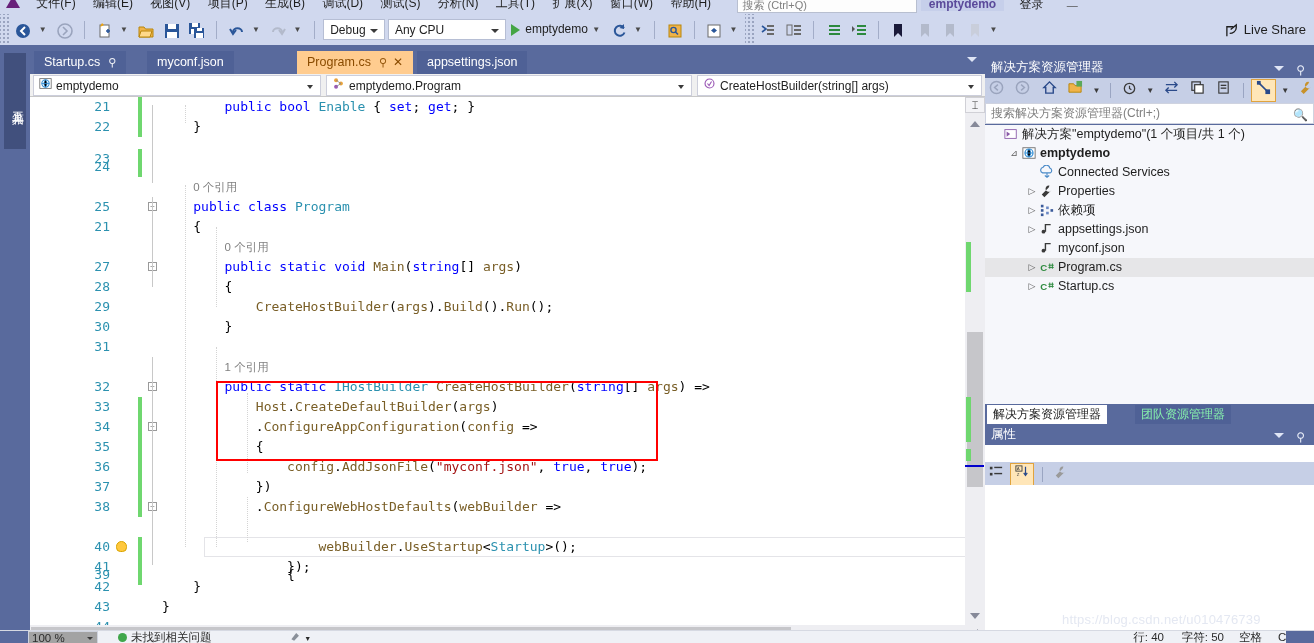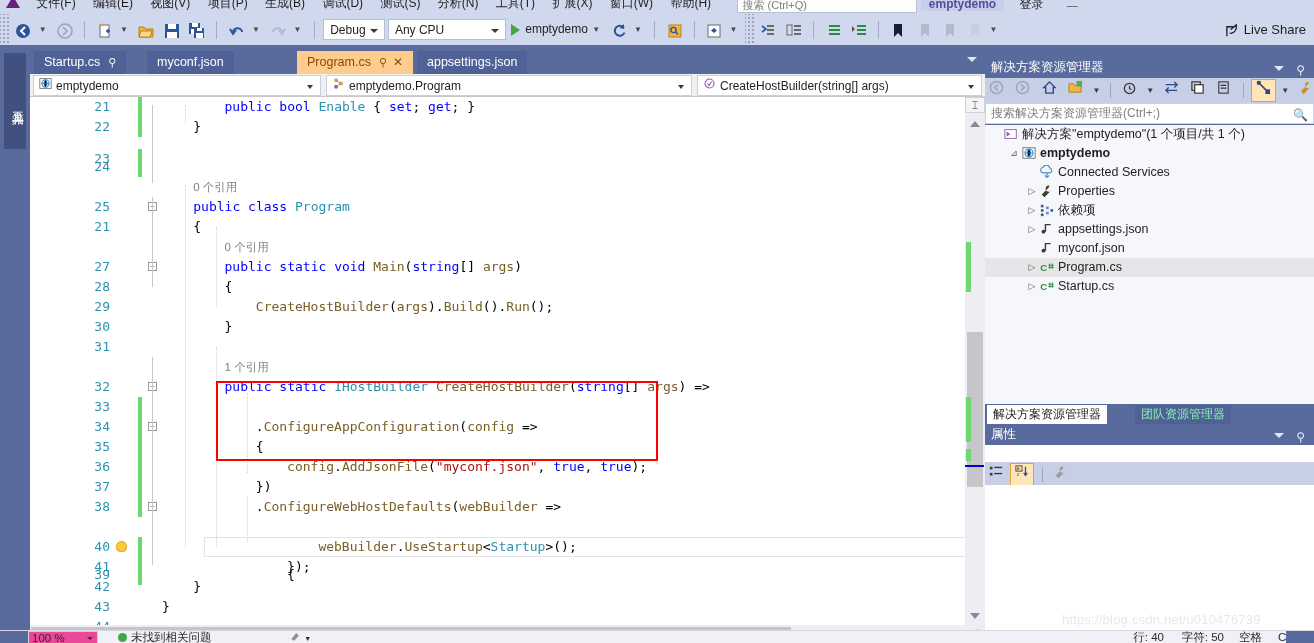--- a/index.html
+++ b/index.html
@@ -379,21 +379,21 @@
     background: #eff1f6; overflow: hidden;
     border-top: 1px solid #d6d9e2;
   }
   .sb-item {
     position: absolute; top: 0; height: 13px; line-height: 13px;
     font-size: 11.5px; color: #2b2b2b; white-space: nowrap;
   }
   .sb-zoom {
     position: absolute; left: 28px; top: 0; width: 70px; height: 13px;
     line-height: 13px; font-size: 11.5px; color: #2b2b2b;
-    background: #ec4899; border: 1px solid #cfd3de; padding-left: 3px;
+    background: #a3a3a3; border: 1px solid #cfd3de; padding-left: 3px;
   }
   .sb-zoom:after {
     content: ""; position: absolute; right: 4px; top: 5px;
     border-left: 3px solid transparent; border-right: 3px solid transparent;
     border-top: 3px solid #3a3a3a;
   }
   .sb-ok {
     display: inline-block; width: 9px; height: 9px; border-radius: 50%;
     background: #3fa64a; vertical-align: -1px; margin-right: 4px;
   }
@@ -661,21 +661,21 @@
         <div class="ln" style="top: 100px;"><span class="gutter-num">25</span><span class="collapse" style="top: 5px;">−</span><span class="codetext" style="left: 163.28px;"><span class="kw">public</span> <span class="kw">class</span> <span class="ty">Program</span></span></div>
         <div class="ln" style="top: 120px;"><span class="gutter-num">21</span><span class="codetext" style="left: 163.28px;">{</span></div>
         <div class="ln" style="top: 140px;"><span class="cls-ref" style="position:absolute;left:194.56px">0 个引用</span></div>
         <div class="ln" style="top: 160px;"><span class="gutter-num">27</span><span class="collapse" style="top: 5px;">−</span><span class="codetext" style="left: 194.56px;"><span class="kw">public</span> <span class="kw">static</span> <span class="kw">void</span> <span class="mth">Main</span>(<span class="kw">string</span>[] <span class="mth">args</span>)</span></div>
         <div class="ln" style="top: 180px;"><span class="gutter-num">28</span><span class="codetext" style="left: 194.56px;">{</span></div>
         <div class="ln" style="top: 200px;"><span class="gutter-num">29</span><span class="codetext" style="left: 225.84px;"><span class="mth">CreateHostBuilder</span>(<span class="mth">args</span>).<span class="mth">Build</span>().<span class="mth">Run</span>();</span></div>
         <div class="ln" style="top: 220px;"><span class="gutter-num">30</span><span class="codetext" style="left: 194.56px;">}</span></div>
         <div class="ln" style="top: 240px;"><span class="gutter-num">31</span></div>
         <div class="ln" style="top: 260px;"><span class="cls-ref" style="position:absolute;left:194.56px">1 个引用</span></div>
         <div class="ln" style="top: 280px;"><span class="gutter-num">32</span><span class="collapse" style="top: 5px;">−</span><span class="codetext" style="left: 194.56px;"><span class="kw">public</span> <span class="kw">static</span> <span class="ty">IHostBuilder</span> <span class="mth">CreateHostBuilder</span>(<span class="kw">string</span>[] <span class="mth">args</span>) =&gt;</span></div>
-        <div class="ln" style="top: 300px;"><span class="gutter-num">33</span><span class="changebar" style="top: 0px; height: 20px;"></span></div>
+        <div class="ln" style="top: 300px;"><span class="gutter-num">33</span><span class="changebar" style="top: 0px; height: 20px;"></span><span class="codetext" style="left: 225.84px;"><span class="mth">Host</span>.<span class="mth">CreateDefaultBuilder</span>(<span class="mth">args</span>)</span></div>
         <div class="ln" style="top: 320px;"><span class="gutter-num">34</span><span class="changebar" style="top: 0px; height: 20px;"></span><span class="collapse" style="top: 5px;">−</span><span class="codetext" style="left: 225.84px;">.<span class="mth">ConfigureAppConfiguration</span>(<span class="mth">config</span> =&gt;</span></div>
         <div class="ln" style="top: 340px;"><span class="gutter-num">35</span><span class="changebar" style="top: 0px; height: 20px;"></span><span class="codetext" style="left: 225.84px;">{</span></div>
         <div class="ln" style="top: 360px; padding-left: 32px;"><span class="gutter-num">36</span><span class="changebar" style="top: 0px; height: 20px;"></span><span class="codetext" style="left: 257.12px;"><span class="mth">config</span>.<span class="mth">AddJsonFile</span>(<span class="str">"myconf.json"</span>, <span class="kw">true</span>, <span class="kw">true</span>);</span></div>
         <div class="ln" style="top: 380px;"><span class="gutter-num">37</span><span class="changebar" style="top: 0px; height: 20px;"></span><span class="codetext" style="left: 225.84px;">})</span></div>
         <div class="ln" style="top: 400px;"><span class="gutter-num">38</span><span class="changebar" style="top: 0px; height: 20px;"></span><span class="collapse" style="top: 5px;">−</span><span class="codetext" style="left: 225.84px;">.<span class="mth">ConfigureWebHostDefaults</span>(<span class="mth">webBuilder</span> =&gt;</span></div>
         <div class="ln" style="top: 420px; margin-top: 48px;"><span class="gutter-num">39</span><span class="changebar" style="top: 0px; height: 20px;"></span><span class="codetext" style="left: 257.12px;">{</span></div>
         <div class="ln" style="top: 440px;"><div class="current-line" style="top: 0px;"></div><span class="gutter-num">40</span><span class="bulb" style="left: 86px; top: 4px;"></span><span class="changebar" style="top: 0px; height: 20px;"></span><span class="codetext" style="left: 288.4px;"><span class="mth">webBuilder</span>.<span class="mth">UseStartup</span>&lt;<span class="ty">Startup</span>&gt;();</span></div>
         <div class="ln" style="top: 460px;"><span class="gutter-num">41</span><span class="changebar" style="top: 0px; height: 20px;"></span><span class="codetext" style="left: 257.12px;">});</span></div>
         <div class="ln" style="top: 480px;"><span class="gutter-num">42</span><span class="codetext" style="left: 163.28px;">}</span></div>
         <div class="ln" style="top: 500px;"><span class="gutter-num">43</span><span class="codetext" style="left: 132px;">}</span></div>

